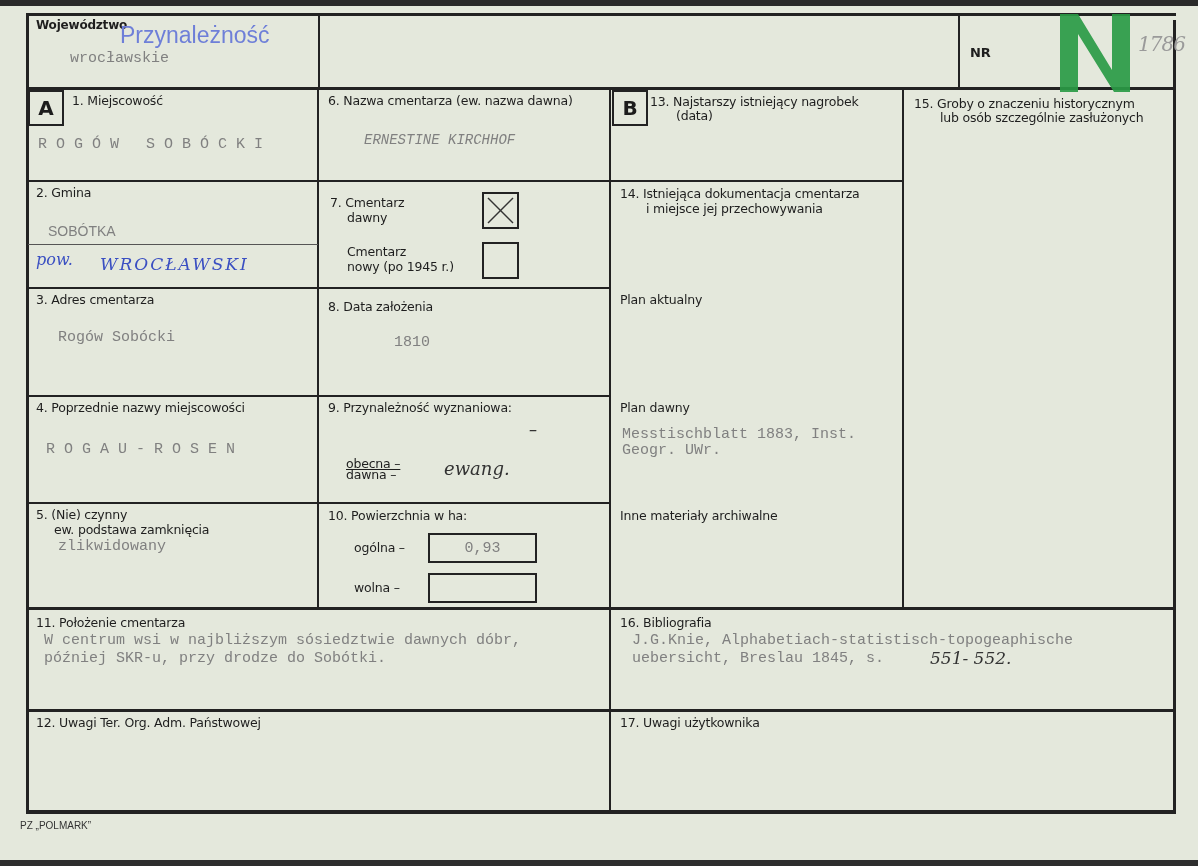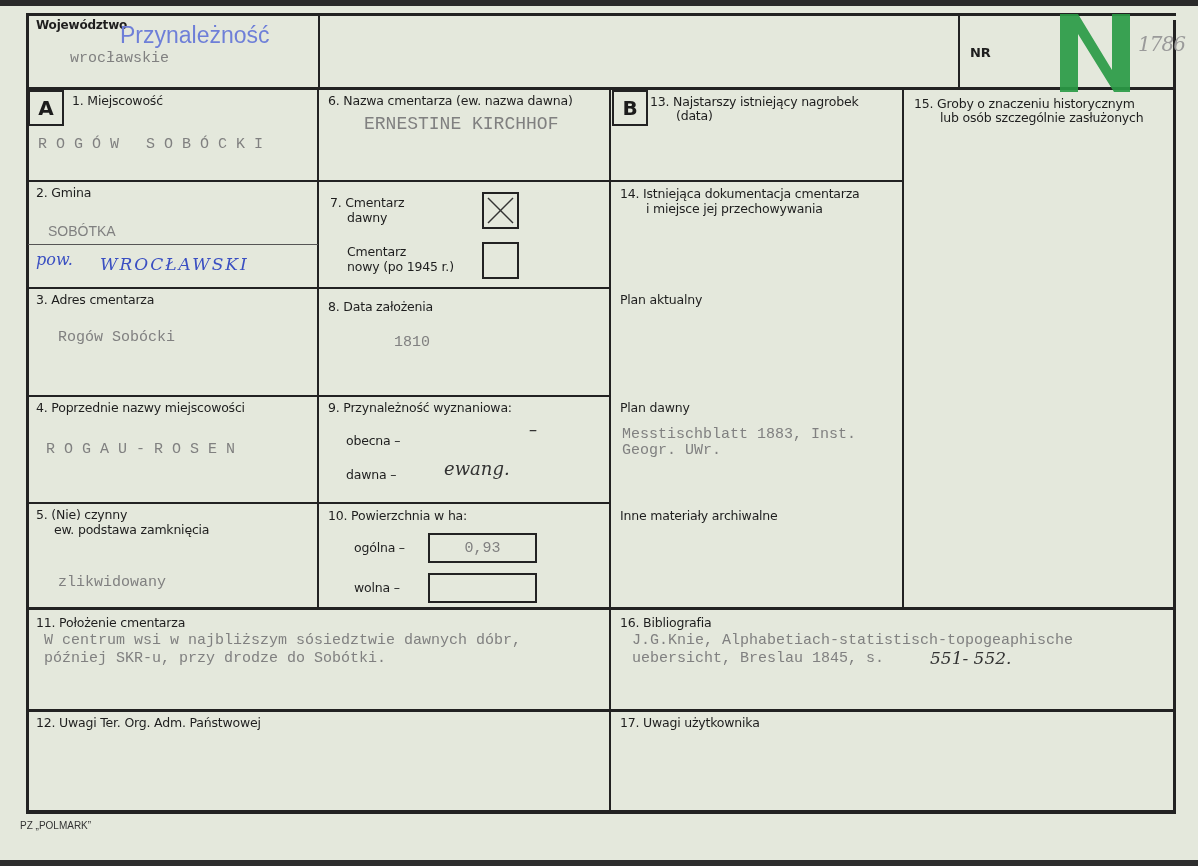--- a/index.html
+++ b/index.html
@@ -78,42 +78,42 @@
   <div class="hand-blue" style="left:100px;top:254px;font-size:17px;letter-spacing:2px;">WROCŁAWSKI</div>
 
   <div class="lbl" style="left:36px;top:293px;">3. Adres cmentarza</div>
   <div class="type" style="left:58px;top:329px;">Rogów Sobócki</div>
 
   <div class="lbl" style="left:36px;top:401px;">4. Poprzednie nazwy miejscowości</div>
   <div class="type" style="left:46px;top:441px;">R O G A U - R O S E N</div>
 
   <div class="lbl" style="left:36px;top:508px;">5. (Nie) czynny</div>
   <div class="lbl" style="left:54px;top:523px;">ew. podstawa zamknięcia</div>
-  <div class="type" style="left:58px;top:538px;margin-top:36px;">zlikwidowany</div>
+  <div class="type" style="left:58px;top:538px;">zlikwidowany</div>
 
   <div class="lbl" style="left:328px;top:94px;">6. Nazwa cmentarza (ew. nazwa dawna)</div>
-  <div class="type" style="left:364px;top:116px;font-size:18px;">ERNESTINE KIRCHHOF</div>
+  <div class="type" style="left:364px;top:132px;font-size:14px;font-style:italic;">ERNESTINE KIRCHHOF</div>
 
   <div class="lbl" style="left:330px;top:196px;">7. Cmentarz</div>
   <div class="lbl" style="left:347px;top:211px;">dawny</div>
   <div class="cbox" style="left:482px;top:192px;width:33px;height:33px;">
     <svg width="33" height="33" viewBox="0 0 33 33">
         <line x1="4" y1="4" x2="29" y2="29" stroke="#333" stroke-width="1.5"></line>
         <line x1="29" y1="4" x2="4" y2="29" stroke="#333" stroke-width="1.5"></line>
       </svg>
   </div>
   <div class="lbl" style="left:347px;top:245px;">Cmentarz</div>
   <div class="lbl" style="left:347px;top:260px;">nowy (po 1945 r.)</div>
   <div class="cbox" style="left:482px;top:242px;width:33px;height:33px;"></div>
 
   <div class="lbl" style="left:328px;top:293px;margin-top:7px;">8. Data założenia</div>
   <div class="type" style="left:394px;top:334px;">1810</div>
 
   <div class="lbl" style="left:328px;top:401px;">9. Przynależność wyznaniowa:</div>
-  <div class="lbl" style="left:346px;top:434px;">obecna –</div>
+  <div class="lbl" style="left:346px;top:457px;text-decoration:underline;">obecna –</div>
   <div class="hand-black" style="left:529px;top:420px;font-size:16px;">–</div>
   <div class="lbl" style="left:346px;top:468px;">dawna –</div>
   <div class="hand-black" style="left:444px;top:458px;font-size:18px;">ewang.</div>
 
   <div class="lbl" style="left:328px;top:509px;">10. Powierzchnia w ha:</div>
   <div class="lbl" style="left:354px;top:541px;">ogólna –</div>
   <div class="valbox" style="left:428px;top:533px;width:105px;height:26px;">0,93</div>
   <div class="lbl" style="left:354px;top:581px;">wolna –</div>
   <div class="valbox" style="left:428px;top:573px;width:105px;height:26px;"></div>
 

